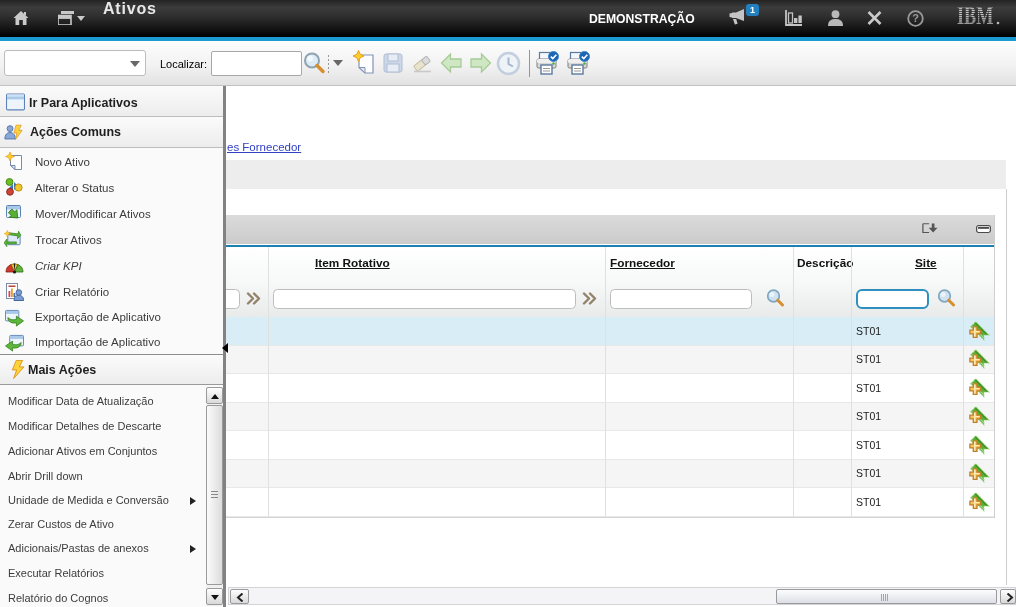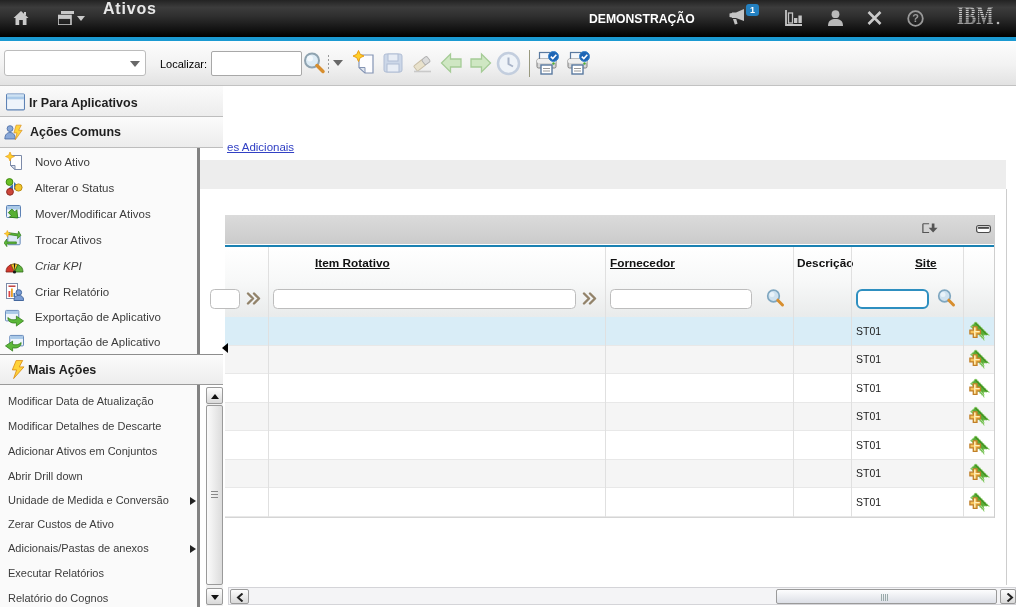--- a/index.html
+++ b/index.html
@@ -26,21 +26,21 @@
   #tbar select, .selbox { position:absolute; left:4px; top:9px; width:142px; height:26px;
     background:#fff; border:1px solid #bcbcbc; border-radius:3px; }
   .selcaret { position:absolute; width:0; height:0; border-left:5px solid transparent;
     border-right:5px solid transparent; border-top:6px solid #686868; }
   #tbar .lbl { position:absolute; left:160px; top:17px; font-size:11px; color:#000; }
   #tbar .inp { position:absolute; left:211px; top:10px; width:91px; height:25px;
     background:#fff; border:1px solid #a8a8a8; border-radius:2px; }
   .tdiv { position:absolute; top:9px; width:1px; height:27px; background:#99997f; }
 
   
-  #panel { position:absolute; left:0; top:86px; width:200px; height:521px;
+  #panel { position:absolute; left:0; top:86px; width:226px; height:521px;
     background:#fafafa; border-right:3px solid #828282; }
   #panel .sep { position:absolute; left:0; width:223px; height:1px; background:#bdbdbd; }
   #panel .hd { position:absolute; font-size:12.5px; font-weight:bold; color:#1f1f1f; }
   #panel .it { position:absolute; left:35px; font-size:11.5px; color:#3c3c3c; }
   #panel .mit { position:absolute; left:8px; font-size:11px; color:#3c3c3c; }
   .micon { position:absolute; left:4px; width:19px; height:19px; }
   .subarr { position:absolute; left:190px; width:0; height:0; border-top:4px solid transparent;
     border-bottom:4px solid transparent; border-left:6px solid #222; }
 
   
@@ -71,21 +71,21 @@
   #tright { position:absolute; left:994px; top:215px; width:1px; height:303px; background:#cfcfcf; }
 
   
   #hscroll { position:absolute; left:228px; top:587px; width:788px; height:18px;
     background:#f4f4f6; border:1px solid #d4d4d8; }
 </style>
 </head>
 <body>
 <div id="app">
 
-  <a class="link">es Adicionais</a>
+  <a class="link">es Fornecedor</a>
   <div id="grayband"></div>
   <div id="thdr"></div>
   <div id="tblue"></div>
   <div id="hrows"></div>
   <div class="colhd" style="left:273px;padding-left:42px;">Item Rotativo</div>
   <div class="colhd" style="left:610px;">Fornecedor</div>
   <div class="colhd" style="left:797px; text-decoration:none;">Descrição</div>
   <div class="colhd" style="left:903px;margin-left:12px;">Site</div>
 
   <div class="finput" style="left:210px; width:30px;"></div>

